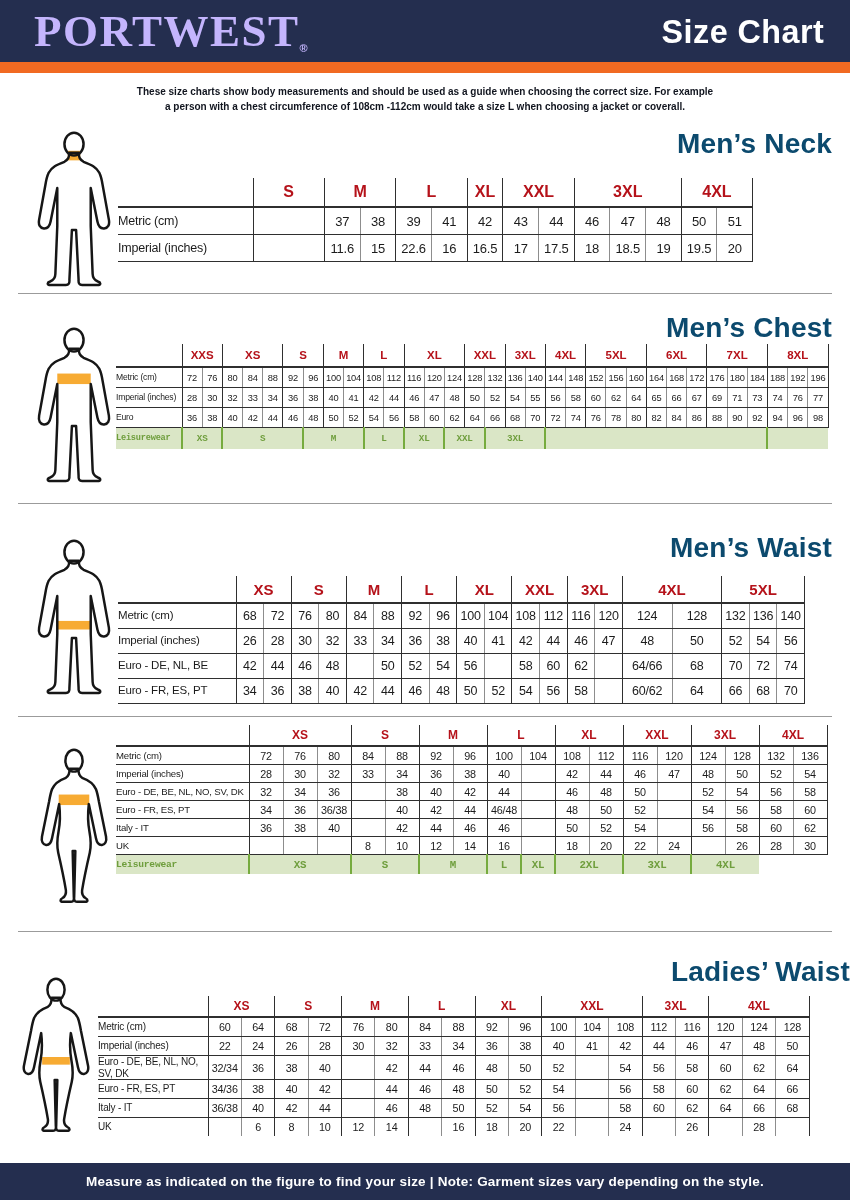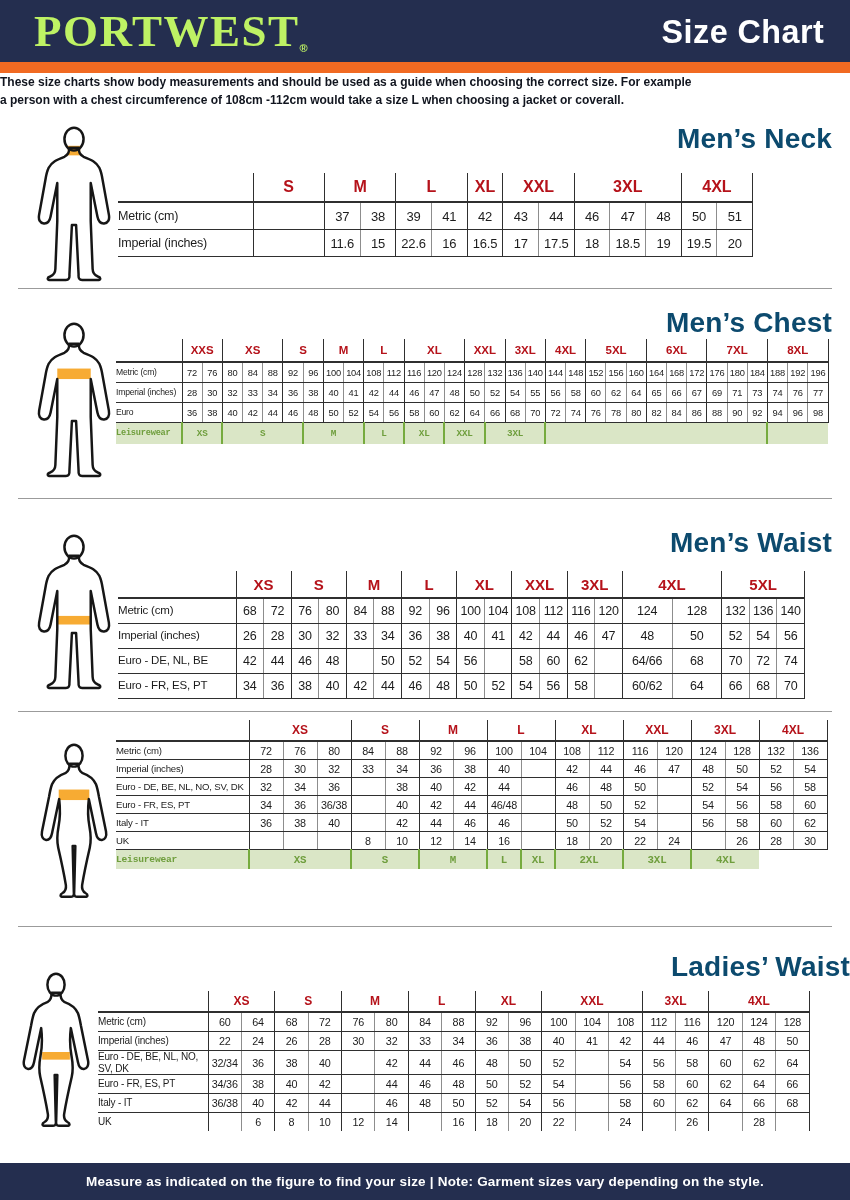--- a/index.html
+++ b/index.html
@@ -2,26 +2,26 @@
 <html><head>
 <meta charset="utf-8">
 <style>
   html,body { margin:0; padding:0; }
   body {
     width:850px; height:1200px; background:#ffffff; overflow:hidden;
     font-family:"Liberation Sans", sans-serif; position:relative;
   }
   
   .topbar { height:62px; background:#242e4f; display:flex; align-items:center; justify-content:space-between; padding:0 26px 0 34px; box-sizing:border-box; }
-  .brand { font-family:"Liberation Serif", serif; font-weight:bold; color:#bef264; font-size:45px; letter-spacing:1.5px; line-height:1; }
+  .brand { font-family:"Liberation Serif", serif; font-weight:bold; color:#c4b5fd; font-size:45px; letter-spacing:1.5px; line-height:1; }
   .brand .reg { font-size:11px; font-family:"Liberation Sans",sans-serif; position:relative; top:6px; letter-spacing:0; }
   .sizechart-title { color:#ffffff; font-size:34px; font-weight:bold; letter-spacing:0.5px; transform:scaleX(.95); transform-origin:right center; }
   .orangebar { height:11px; background:#f16a22; }
   
-  .intro { font-size:12px; font-weight:bold; color:#11151f; line-height:1.5; }
+  .intro { text-align:center; font-size:10px; font-weight:bold; color:#11151f; line-height:1.5; margin-top:11px; }
   
   .section { position:relative; box-sizing:border-box; }
   .section.rule { border-bottom:1px solid #9b9b9b; margin:0 18px; padding:0; } 
   #sec-neck  { height:180px; }
   #sec-chest { height:210px; }
   #sec-waist { height:213px; }
   #sec-bust  { height:207px; }
   #sec-lwaist{ height:223px; }
   .sec-title { text-align:right; color:#0c4a6e; font-size:28px; font-weight:bold; letter-spacing:0.2px; }
   #sec-neck  .sec-title { padding-top:14px; }

